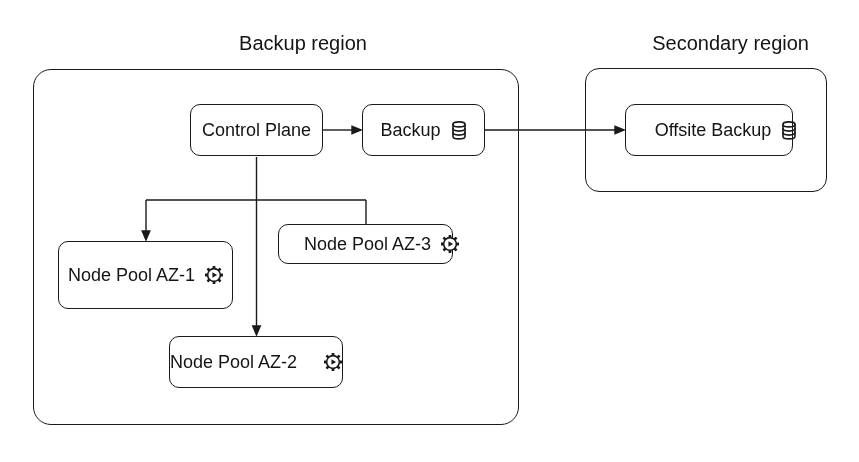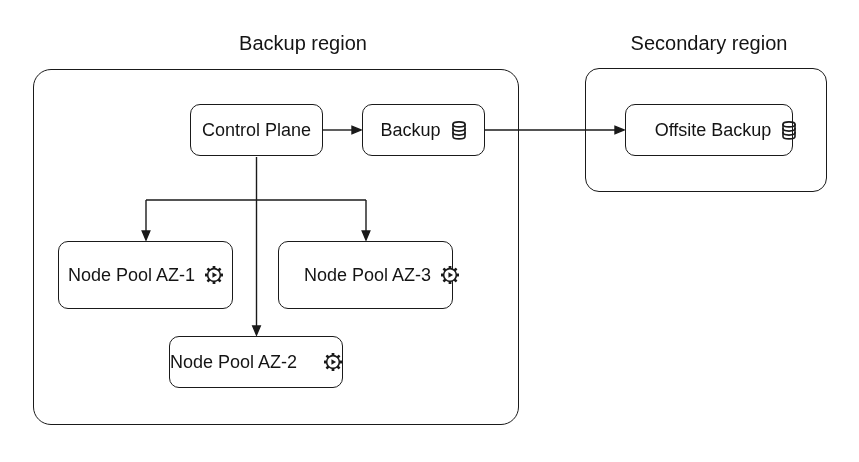--- a/index.html
+++ b/index.html
@@ -57,21 +57,21 @@
     align-items: center;
     justify-content: center;
   }
 </style>
 </head>
 <body>
 
 <div class="canvas">
 
   <div class="region-title" style="left:203px; top:31px; width:200px;">Backup region</div>
-  <div class="region-title" style="left:609px; top:31px; width:200px;">Secondary region</div>
+  <div class="region-title" style="left:609px; top:31px; width:200px;text-align:right;">Secondary region</div>
 
   <div class="region-box primary" style="left:33px; top:69px; width:486px; height:356px;"></div>
   <div class="region-box secondary" style="left:585px; top:68px; width:242px; height:124px;"></div>
 
   <svg class="edges" viewBox="0 0 859 462">
     <g stroke="#1a1a1a" stroke-width="1.4" fill="#1a1a1a">
 
       <g>
         <line x1="323" y1="130" x2="353" y2="130"></line>
         <polygon points="361,130 352,126.2 352,133.8"></polygon>
@@ -140,21 +140,21 @@
           <rect x="7.2" y="-0.3" width="2.6" height="3.2" rx="0.6" transform="rotate(225 8.5 8.5)"></rect>
           <rect x="7.2" y="-0.3" width="2.6" height="3.2" rx="0.6" transform="rotate(270 8.5 8.5)"></rect>
           <rect x="7.2" y="-0.3" width="2.6" height="3.2" rx="0.6" transform="rotate(315 8.5 8.5)"></rect>
         </g>
         <circle cx="8.5" cy="8.5" r="6" fill="#ffffff" stroke="#1a1a1a" stroke-width="1.5"></circle>
         <polygon points="7,5.9 7,11.1 11.4,8.5" fill="#1a1a1a"></polygon>
       </svg>
     </span>
   </div>
 
-  <div class="node" style="left:278px; top:241px; width:175px; height:68px;padding-left:32px;">
+  <div class="node" style="left:278px; top:224px; width:175px; height:40px;padding-left:32px;">
     <span>Node Pool AZ-3</span>
     <span class="icon">
       <svg width="18" height="18" viewBox="0 0 17 17">
         <g fill="#1a1a1a">
           <rect x="7.2" y="-0.3" width="2.6" height="3.2" rx="0.6"></rect>
           <rect x="7.2" y="-0.3" width="2.6" height="3.2" rx="0.6" transform="rotate(45 8.5 8.5)"></rect>
           <rect x="7.2" y="-0.3" width="2.6" height="3.2" rx="0.6" transform="rotate(90 8.5 8.5)"></rect>
           <rect x="7.2" y="-0.3" width="2.6" height="3.2" rx="0.6" transform="rotate(135 8.5 8.5)"></rect>
           <rect x="7.2" y="-0.3" width="2.6" height="3.2" rx="0.6" transform="rotate(180 8.5 8.5)"></rect>
           <rect x="7.2" y="-0.3" width="2.6" height="3.2" rx="0.6" transform="rotate(225 8.5 8.5)"></rect>

